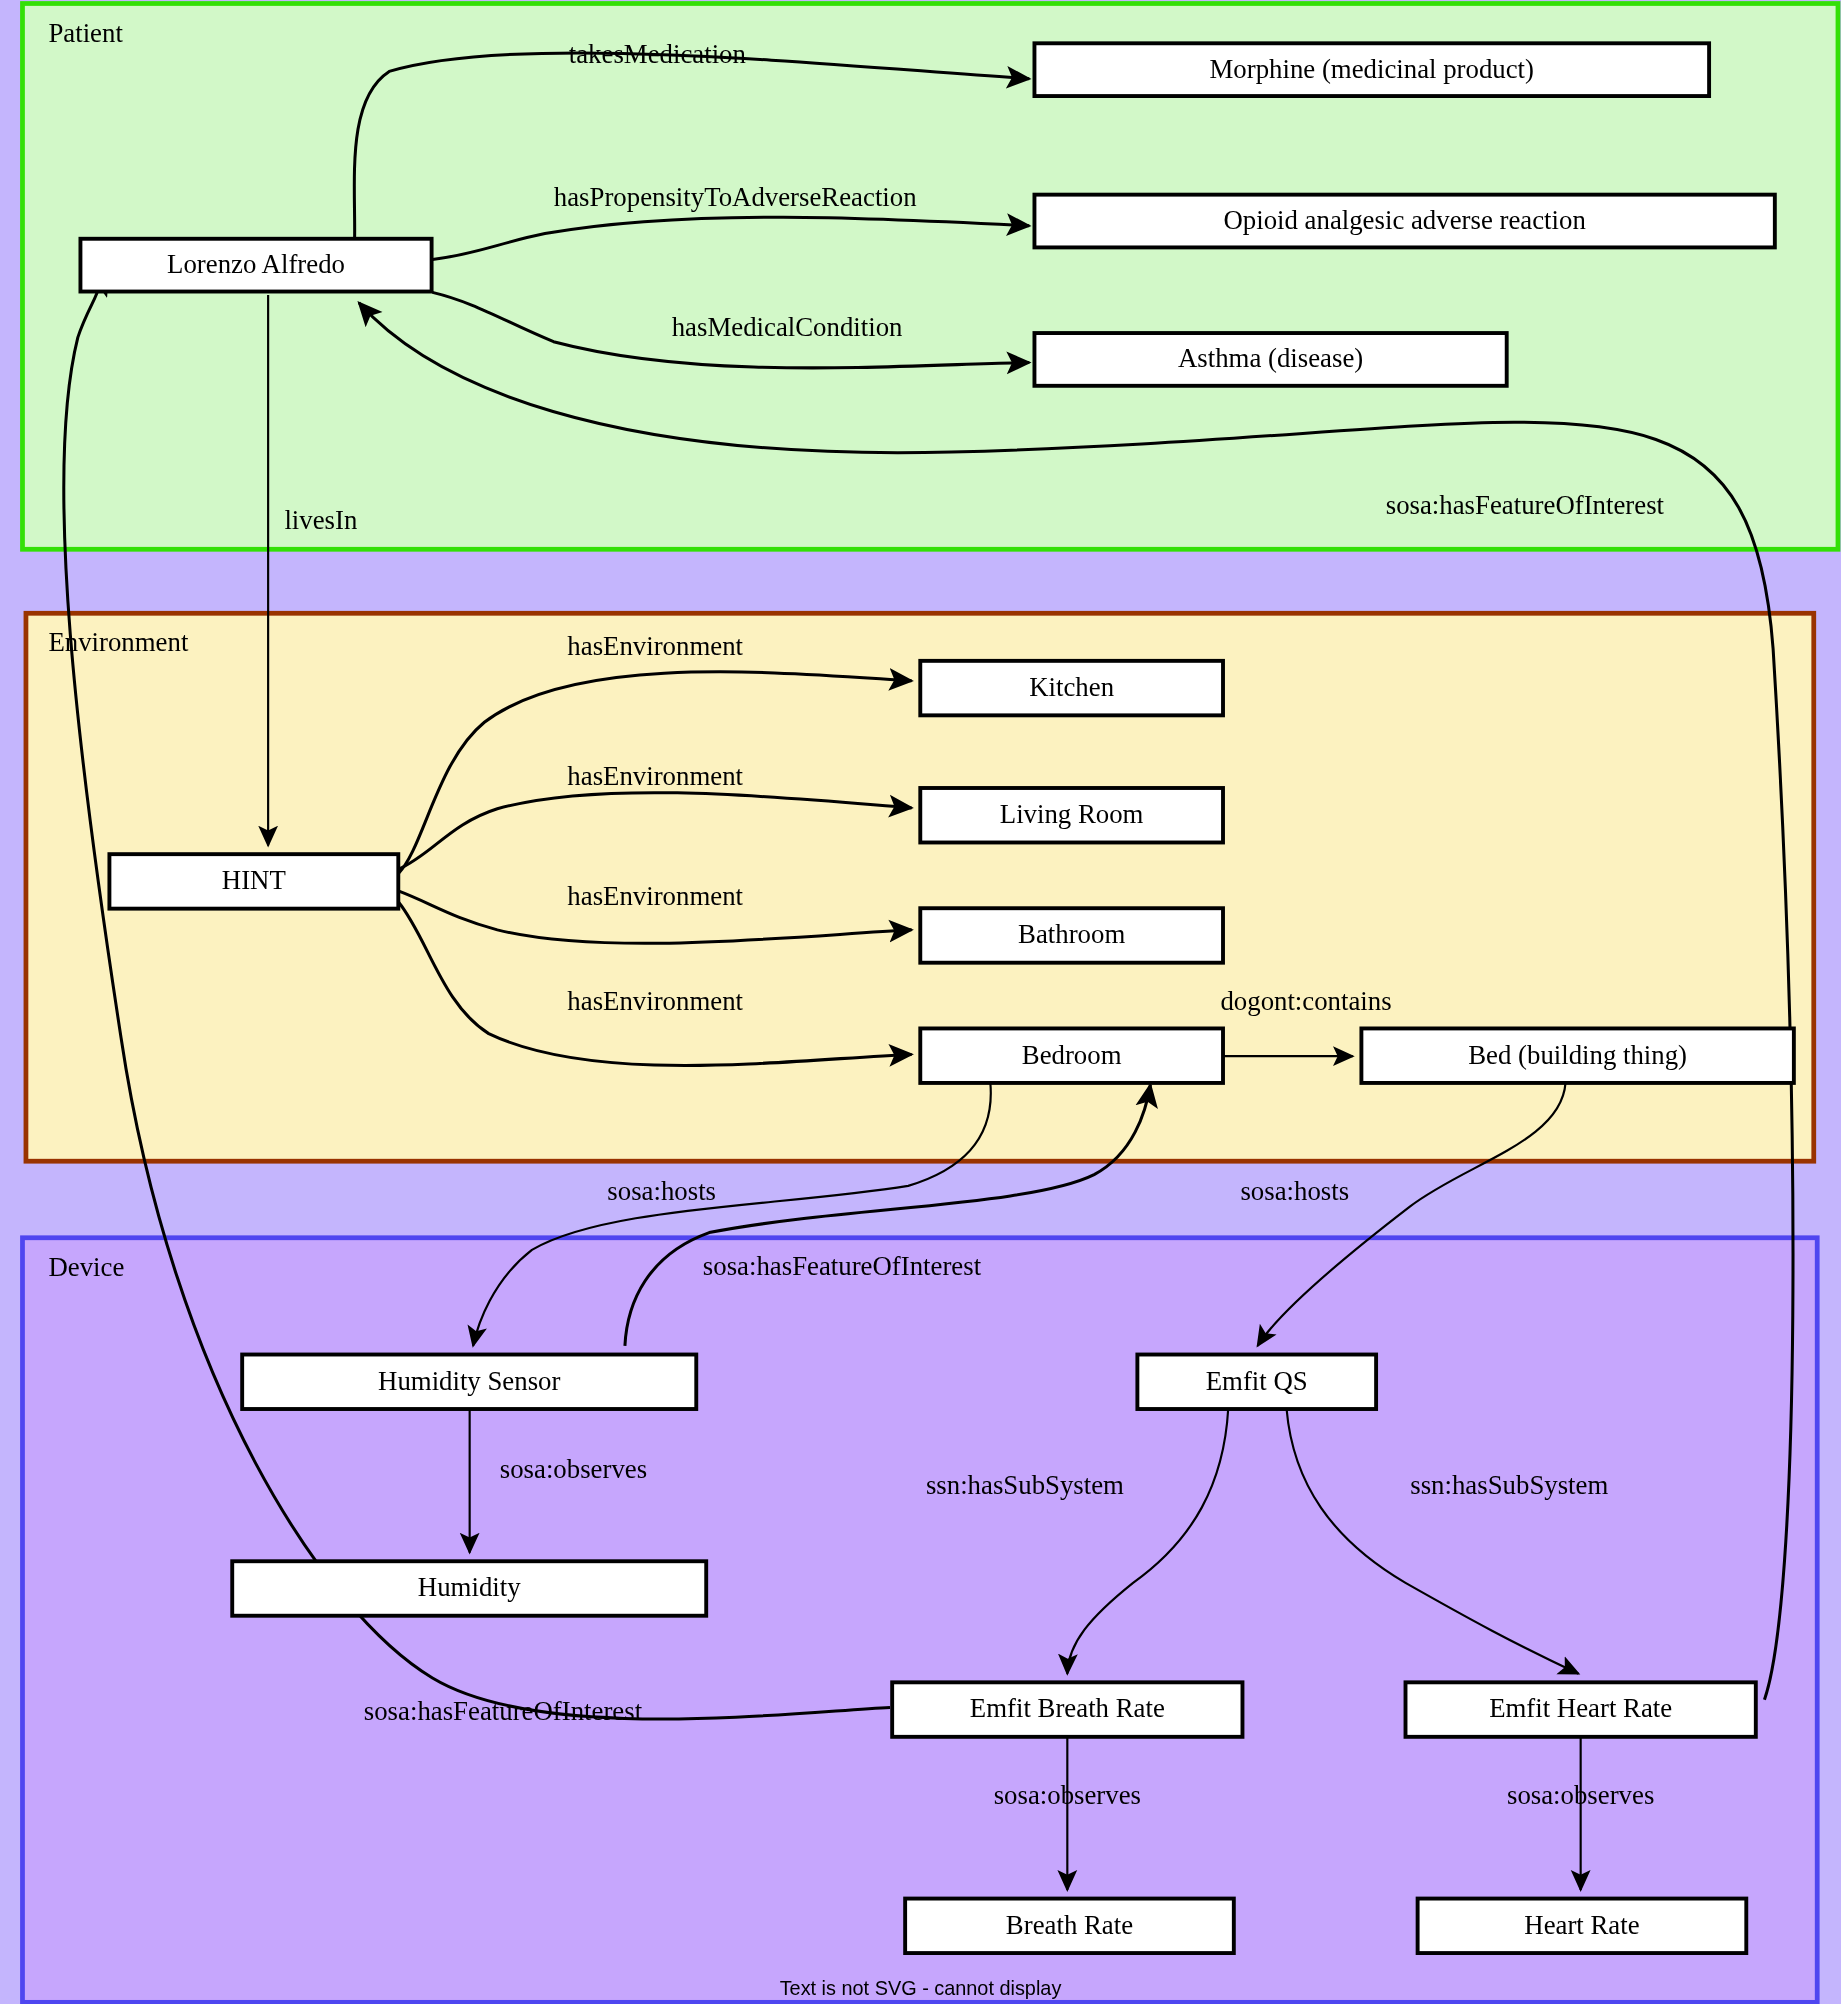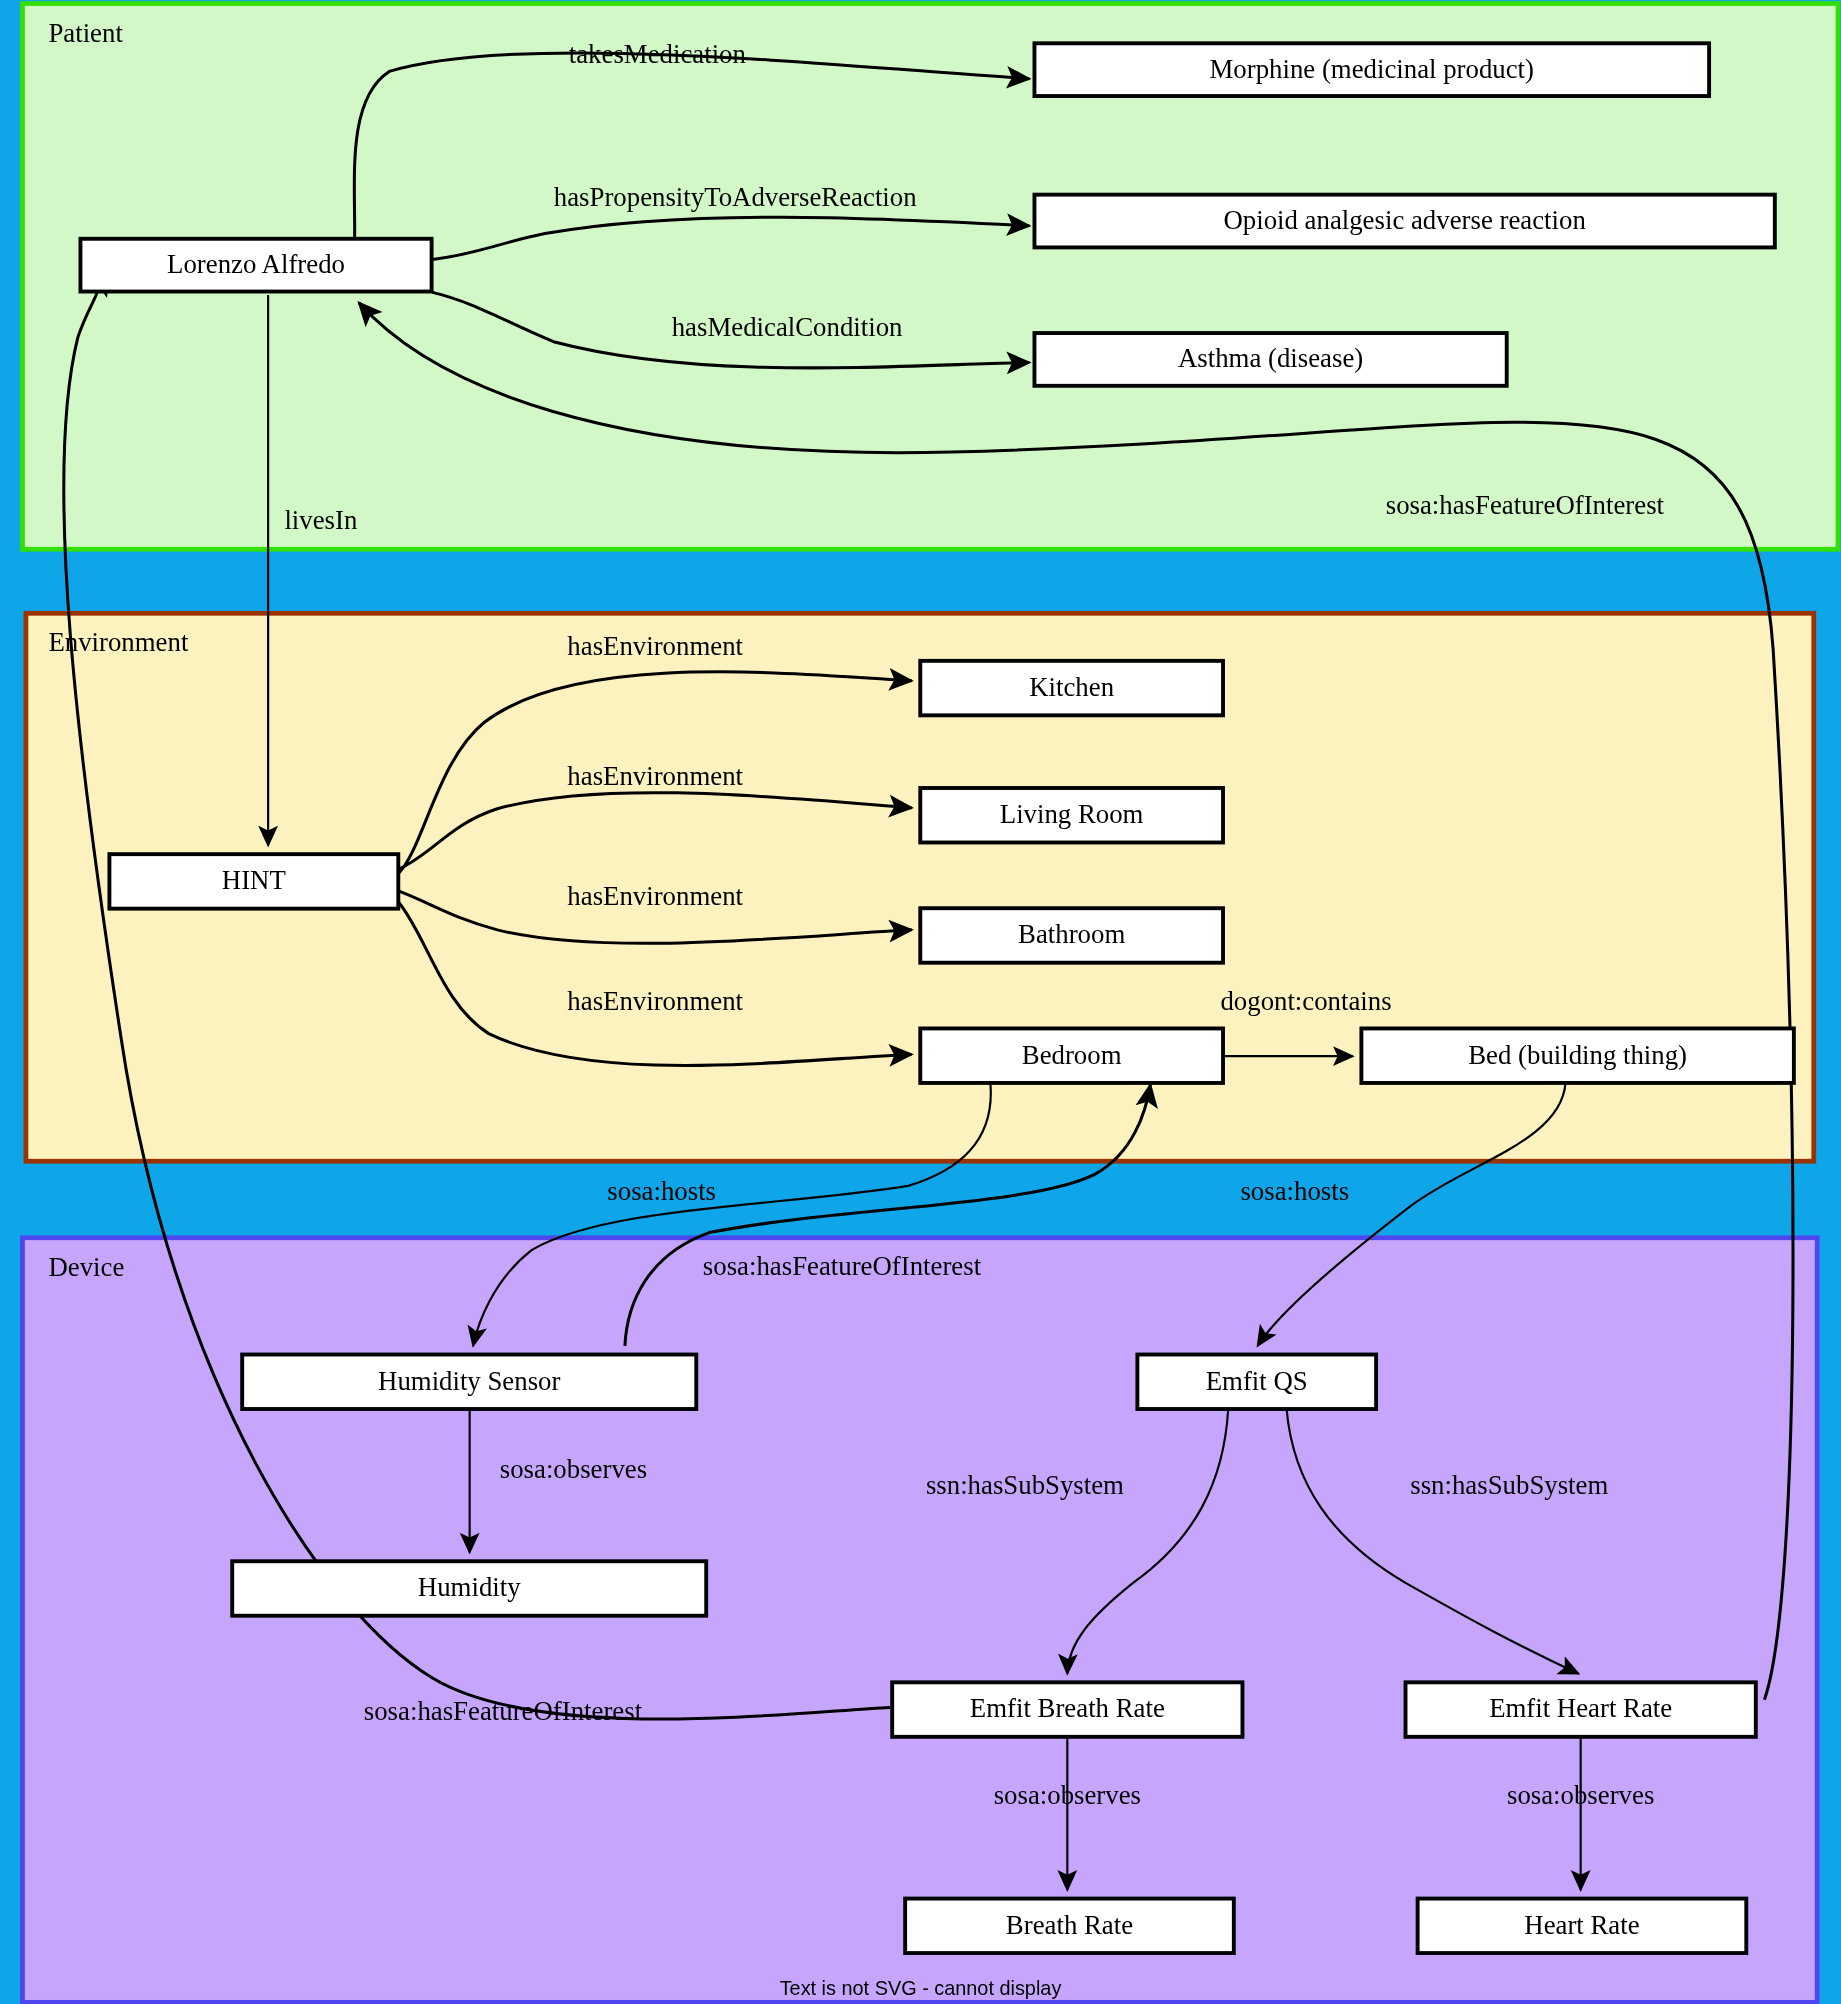--- a/index.html
+++ b/index.html
@@ -4,21 +4,21 @@
 <style>
   html, body {
     margin: 0;
     padding: 0;
     background: #ffffff;
   }
   #stage {
     position: relative;
     width: 1841px;
     height: 2005px;
-    background: #0ea5e9;
+    background: #c4b5fd;
     font-family: "Liberation Serif", "DejaVu Serif", serif;
     overflow: hidden;
   }
   svg.diagram {
     position: absolute;
     left: 0;
     top: 0;
     width: 1841px;
     height: 2005px;
     display: block;

